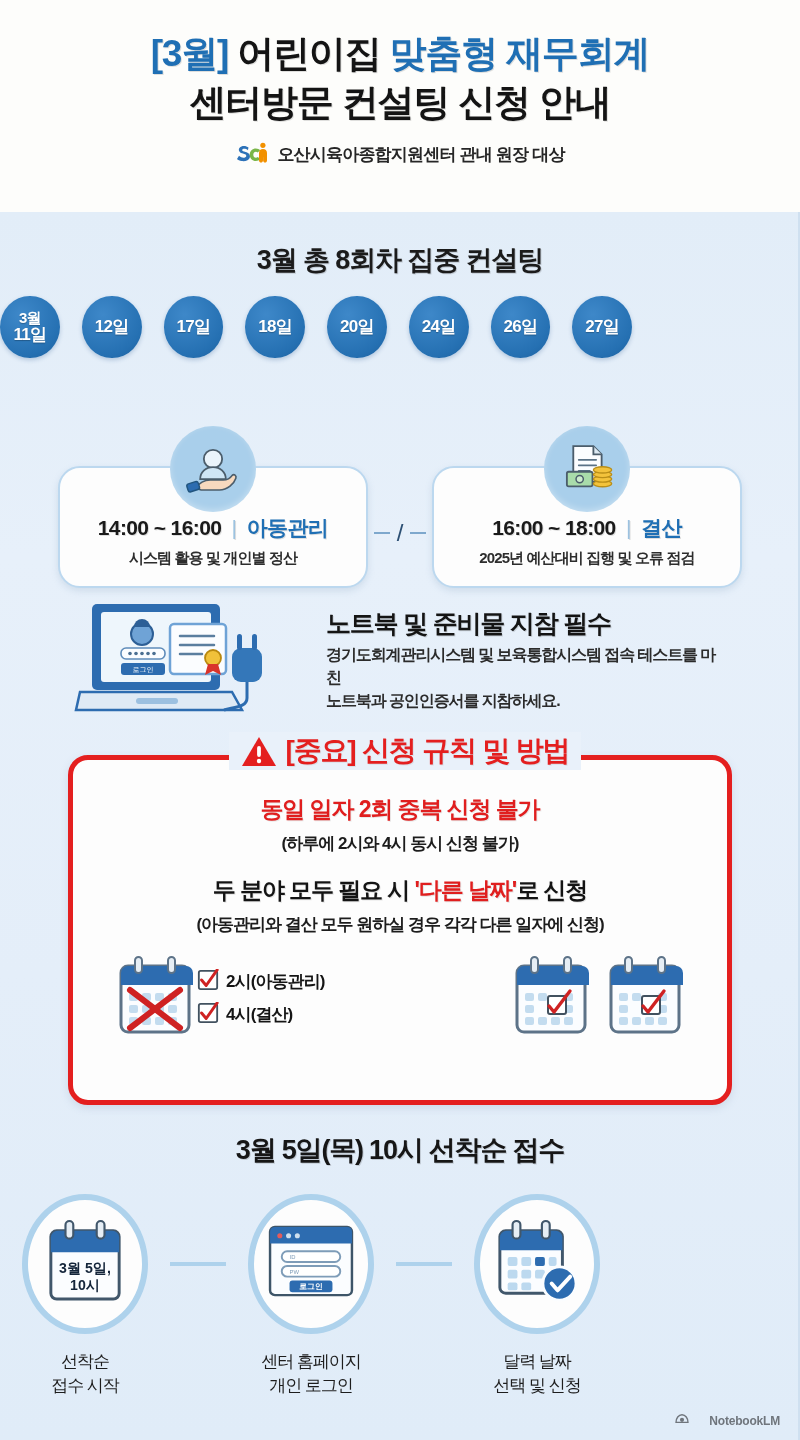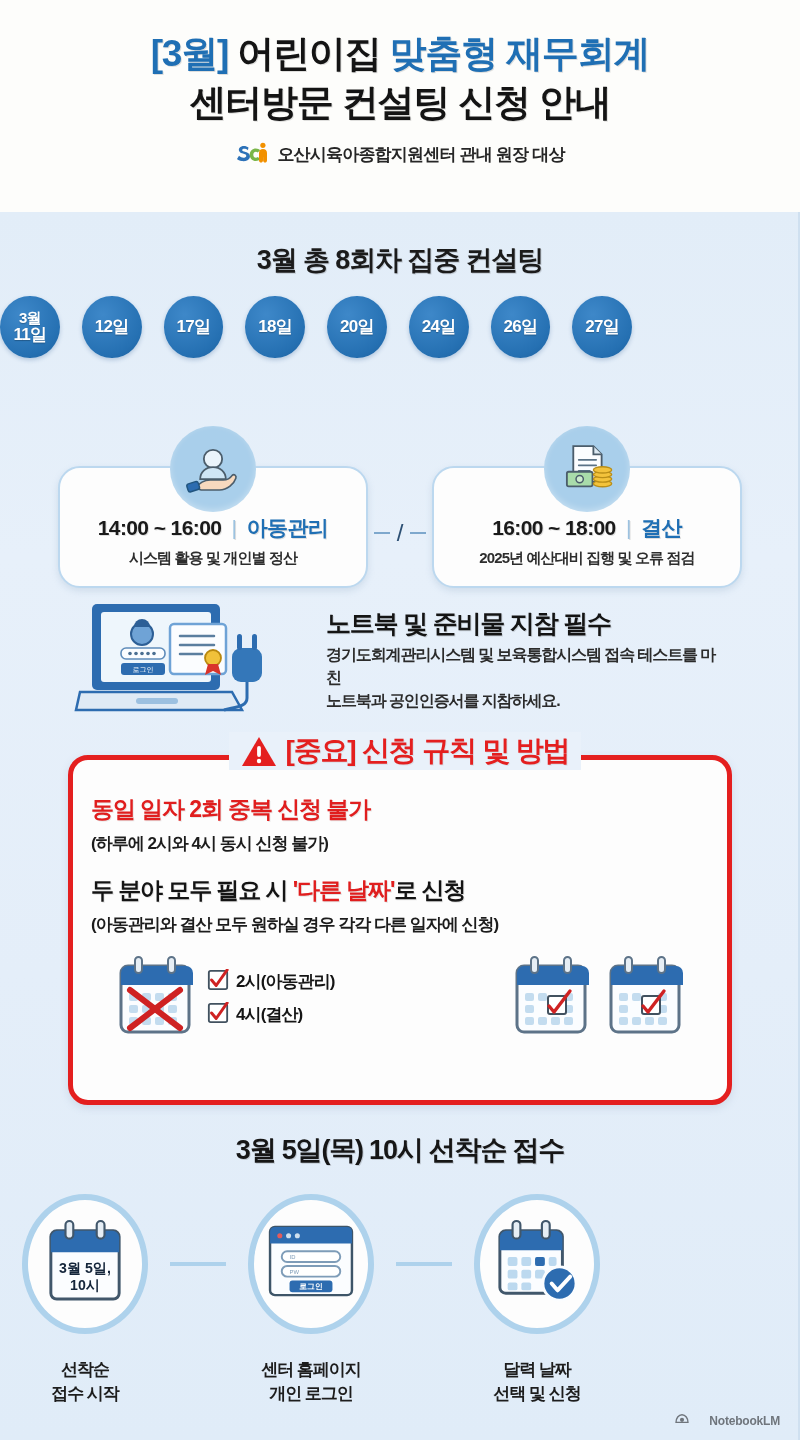--- a/index.html
+++ b/index.html
@@ -140,41 +140,41 @@
     display: flex; align-items: center; justify-content: center; gap: 9px;
   }
   .rule-title-wrap .capsule {
     background: #e9f1fa; padding: 0 12px; display: flex; align-items: center; gap: 9px;
   }
   .warn-tri { width: 36px; height: 32px; flex: 0 0 36px; }
   .rule-title {
     font-size: 28px; font-weight: 700; color: #e41f1f; letter-spacing: -1.2px;
     white-space: nowrap; text-shadow: 1px 1px 0 rgba(0,0,0,.07);
   }
-  .rule-inner { padding: 34px 18px 0; text-align: left; }
+  .rule-inner { padding: 34px 18px 0; text-align: center; }
   .rule-h-red {
     font-size: 23px; font-weight: 700; color: #e01e1e; letter-spacing: -1.1px;
     text-shadow: 1px 1px 0 rgba(0,0,0,.08);
   }
   .rule-p {
     margin-top: 7px; font-size: 17px; font-weight: 700; color: #1c1c1c;
     letter-spacing: -1px;
   }
   .rule-h-dark {
     margin-top: 20px; font-size: 23px; font-weight: 700; color: #141414;
     letter-spacing: -1.1px; text-shadow: 1px 1px 0 rgba(0,0,0,.1);
   }
   .rule-h-dark .hl { color: #e01e1e; }
   .rule-h-dark .thin { font-weight: 700; }
 
   .cal-row {
     position: absolute; left: 0; top: 196px; width: 654px;
     display: flex; align-items: center; padding: 0 44px;
   }
-  .cal-left { display: flex; align-items: center; gap: 14px; text-align: center; }
+  .cal-left { display: flex; align-items: center; gap: 4px; text-align: center; }
   .chk-list { display: flex; flex-direction: column; gap: 7px; }
   .chk-item { display: flex; align-items: center; gap: 7px; }
   .chk-label {
     font-size: 17px; font-weight: 700; color: #151515; letter-spacing: -0.9px;
     white-space: nowrap;
   }
   .cal-right { display: flex; gap: 18px; margin-left: auto; }
 
   
   .flow-heading {
@@ -186,21 +186,21 @@
     position: absolute; left: 0; top: 982px; width: 800px;
     display: flex; align-items: flex-start; gap: 0;
   }
   .flow-step { width: 170px; display: flex; flex-direction: column; align-items: center; }
   .flow-circle {
     width: 126px; height: 140px; border-radius: 50%;
     background: #fdfdfd; border: 6px solid #aed2ec;
     display: flex; align-items: center; justify-content: center;
   }
   .flow-label {
-    margin-top: 24px; text-align: center; font-size: 17px; font-weight: 700;
+    margin-top: 16px; text-align: center; font-size: 17px; font-weight: 400;
     color: #1d1d1d; letter-spacing: -1px; line-height: 1.4;
   }
   .flow-connector {
     width: 56px; height: 4px; background: #aed2ec; margin-top: 68px;
   }
 
   
   .watermark {
     position: absolute; right: 18px; bottom: 12px;
     display: flex; align-items: center; gap: 20px;

